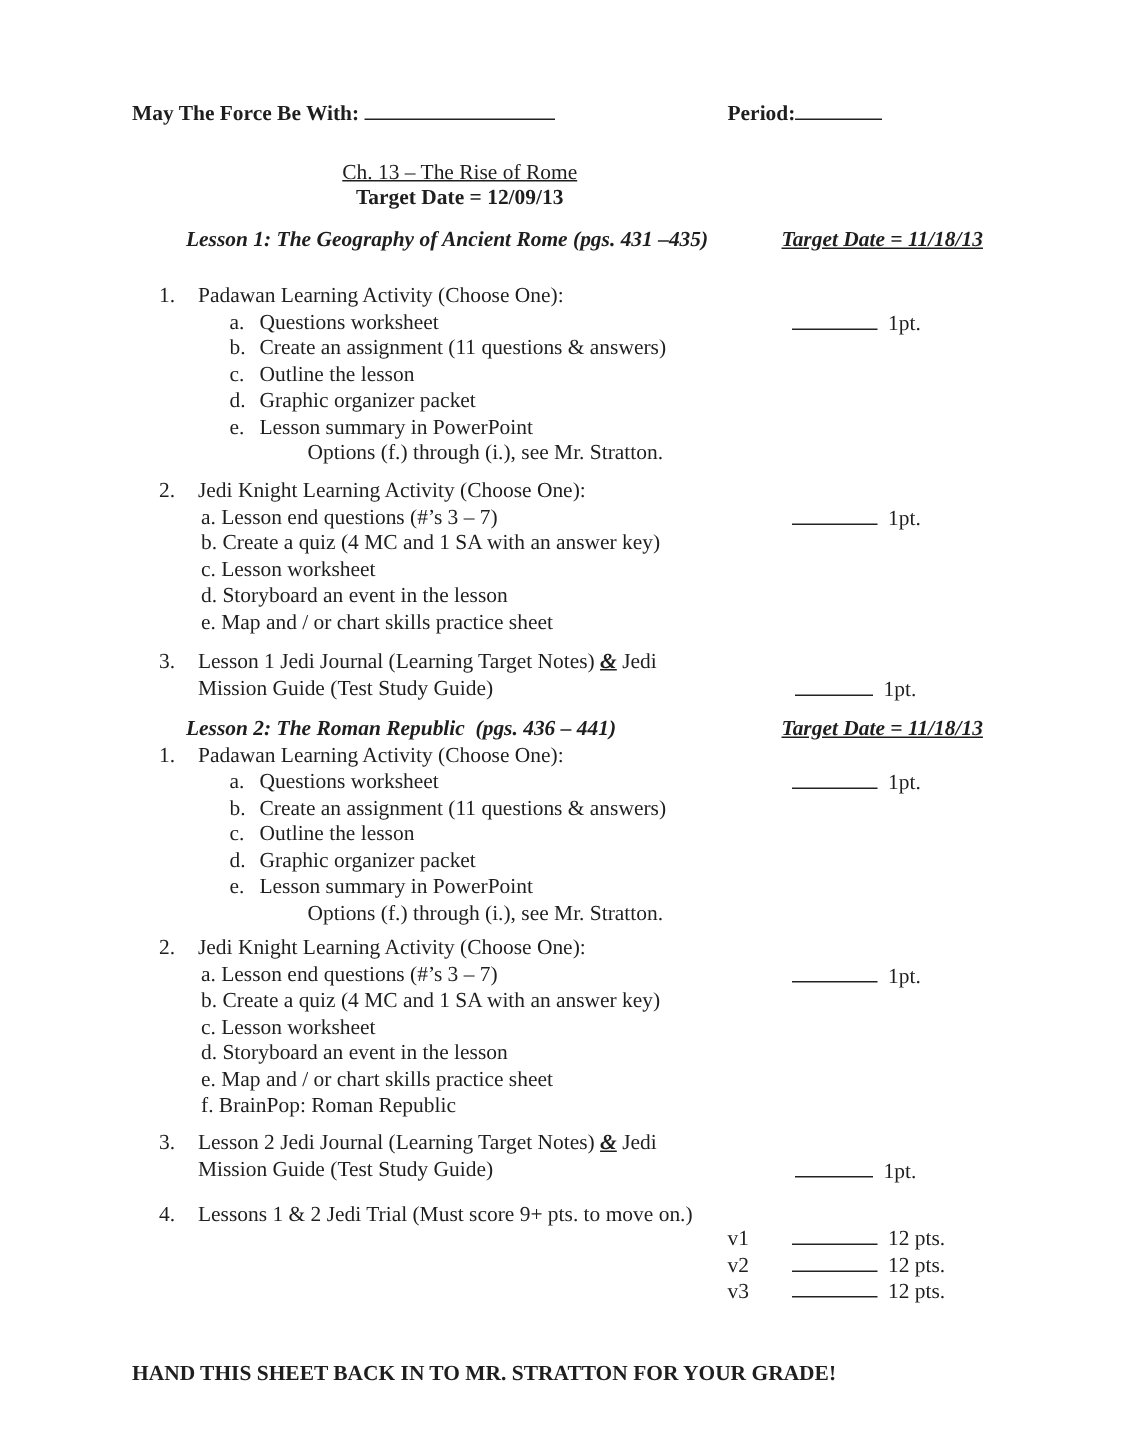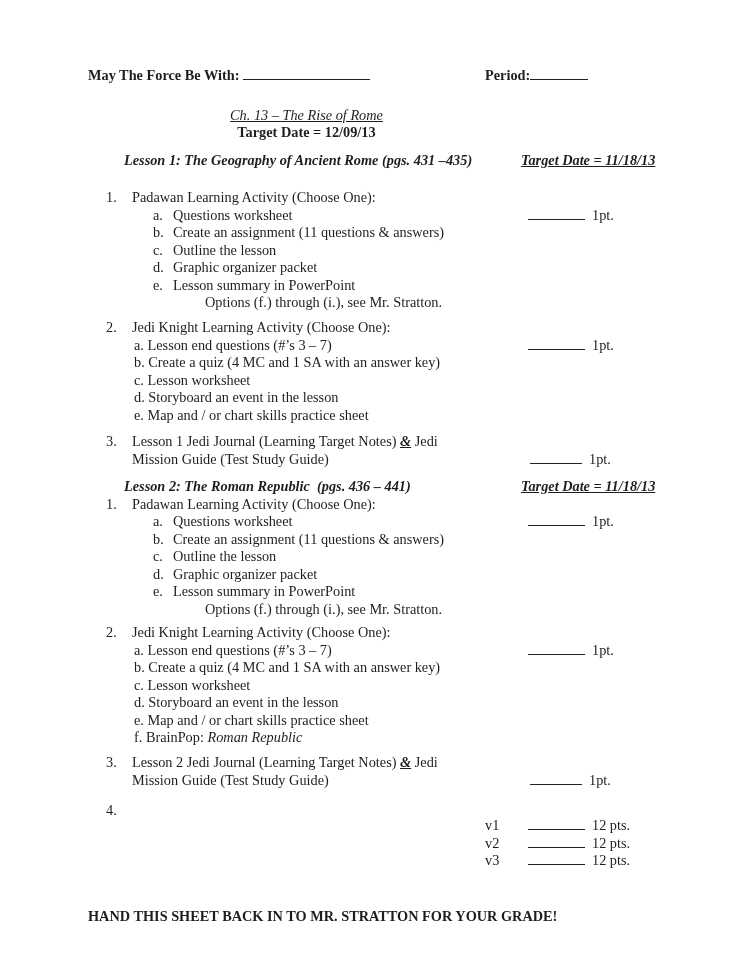--- a/index.html
+++ b/index.html
@@ -15,21 +15,21 @@
   .ln{position:relative;height:17.5px;line-height:17.5px;white-space:nowrap;}
   .ln span{white-space:pre;}
   .mknum{position:absolute;left:106px;}
   .txnum{position:absolute;left:132px;}
   .mksub{position:absolute;left:153px;}
   .txsub{position:absolute;left:173px;}
   .txsubB{position:absolute;left:134px;}
   .txnote{position:absolute;left:177px;margin-left:28px;}
   .txwrap{position:absolute;left:132px;}
   .b{font-weight:bold;}
-  .i{font-style:italic;}
+  .i{}
   .bi{font-weight:bold;font-style:italic;margin-left:36px;}
   .ul{text-decoration:underline;}
   .amp{font-weight:bold;font-style:italic;text-decoration:underline;}
   .bline{display:inline-block;border-bottom:1.5px solid #222;height:12px;vertical-align:baseline;}
   .w127{width:127px;}.w58{width:58px;}.w57{width:57px;}.w52{width:52px;}
   .ptrow{position:absolute;left:528px;height:17.5px;line-height:17.5px;white-space:nowrap;}
   .ptrow3{position:absolute;left:530px;height:17.5px;line-height:17.5px;white-space:nowrap;}
   .pts{margin-left:7px;white-space:pre;}
   .vrow{position:absolute;left:485px;height:17.5px;line-height:17.5px;white-space:nowrap;}
   .vlab{display:inline-block;width:43px;white-space:pre;}
@@ -190,20 +190,21 @@
       </div>
     <div class="ln">
         <span class="txwrap">Mission Guide (Test Study Guide)</span>
       </div>
   </div>
   <div class="ptrow3" style="top:771.5px"><span class="bline w52"></span><span class="pts">1pt.</span></div>
 
   <div class="blk" style="top:802px">
     <div class="ln">
         <span class="mknum">4.</span>
+        <span class="txnum">Lessons 1 &amp; 2 Jedi Trial (Must score 9+ pts. to move on.)</span>
       </div>
   </div>
   <div class="vrow" style="top:817px"><span class="vlab">v1</span><span class="bline w57"></span><span class="pts">12 pts.</span></div>
   <div class="vrow" style="top:834.5px"><span class="vlab">v2</span><span class="bline w57"></span><span class="pts">12 pts.</span></div>
   <div class="vrow" style="top:852px"><span class="vlab">v3</span><span class="bline w57"></span><span class="pts">12 pts.</span></div>
 
   <div class="row" style="top:908px">
     <span class="at b" style="left:88px">HAND THIS SHEET BACK IN TO MR. STRATTON FOR YOUR GRADE!</span>
   </div>
 

